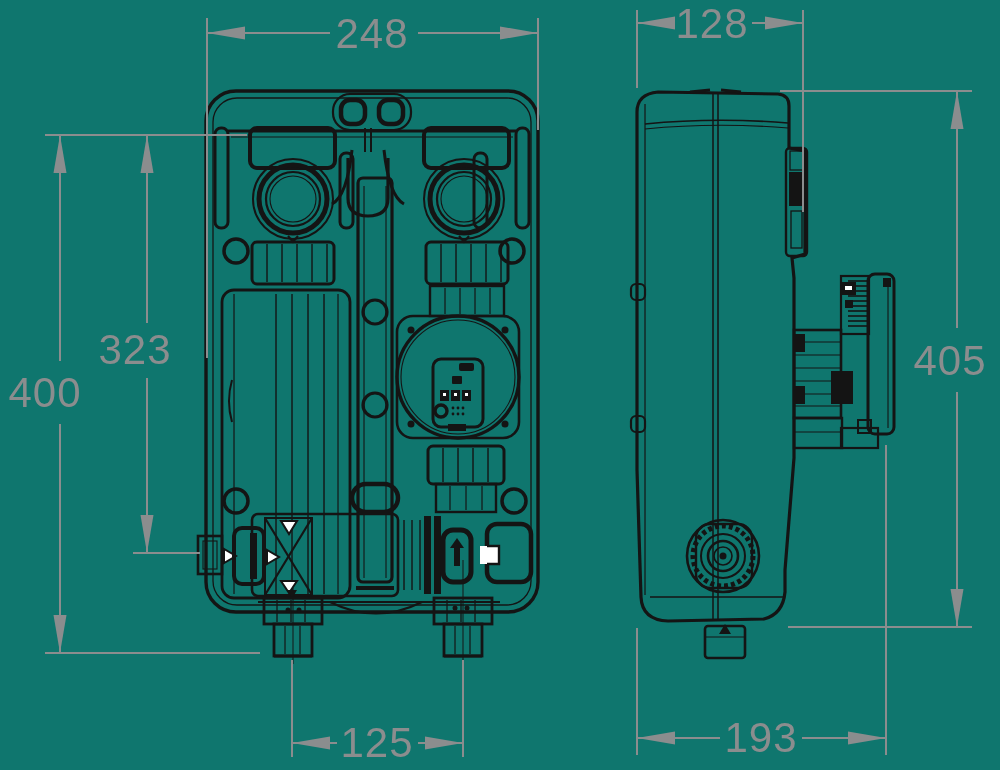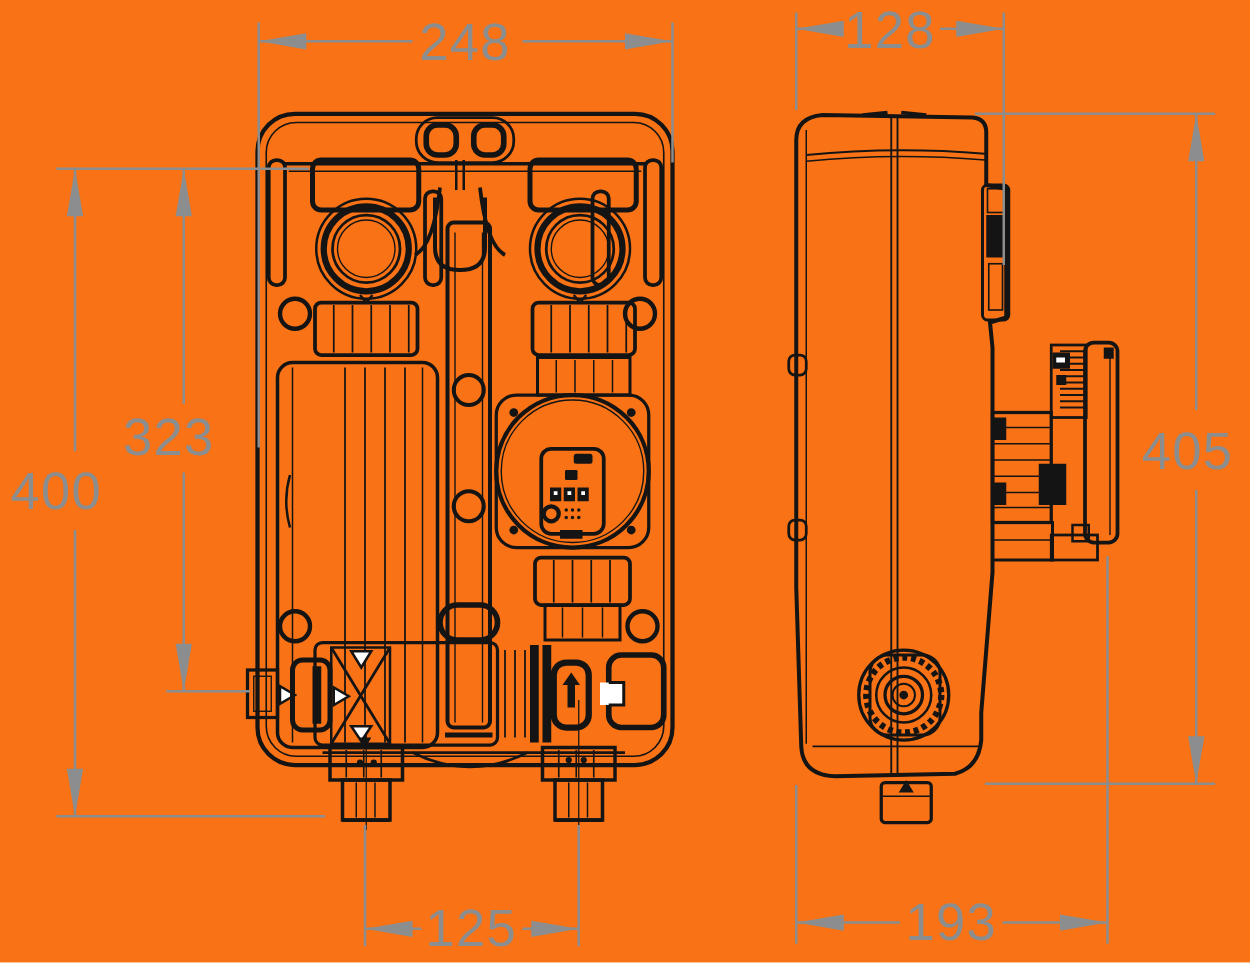--- a/index.html
+++ b/index.html
@@ -1,16 +1,16 @@
 <!DOCTYPE html>
 <html><head>
 <meta charset="utf-8">
 <style>
   html,body{margin:0;padding:0;background:#ffffff;}
-  .stage{width:1000px;height:770px;position:relative;background:#f97316;overflow:hidden;}
+  .stage{width:1000px;height:770px;position:relative;background:#0f766e;overflow:hidden;}
   svg{display:block;}
   .dimtxt{
     font-family:"Liberation Sans", sans-serif;
     font-size:42px;
     fill:#8b8d8e;
     letter-spacing:1px;
   }
   .dimline{stroke:#8b8d8e;stroke-width:2;fill:none;}
   .dimarrow{fill:#8b8d8e;stroke:none;}
   .ol{stroke:#141414;fill:none;}

